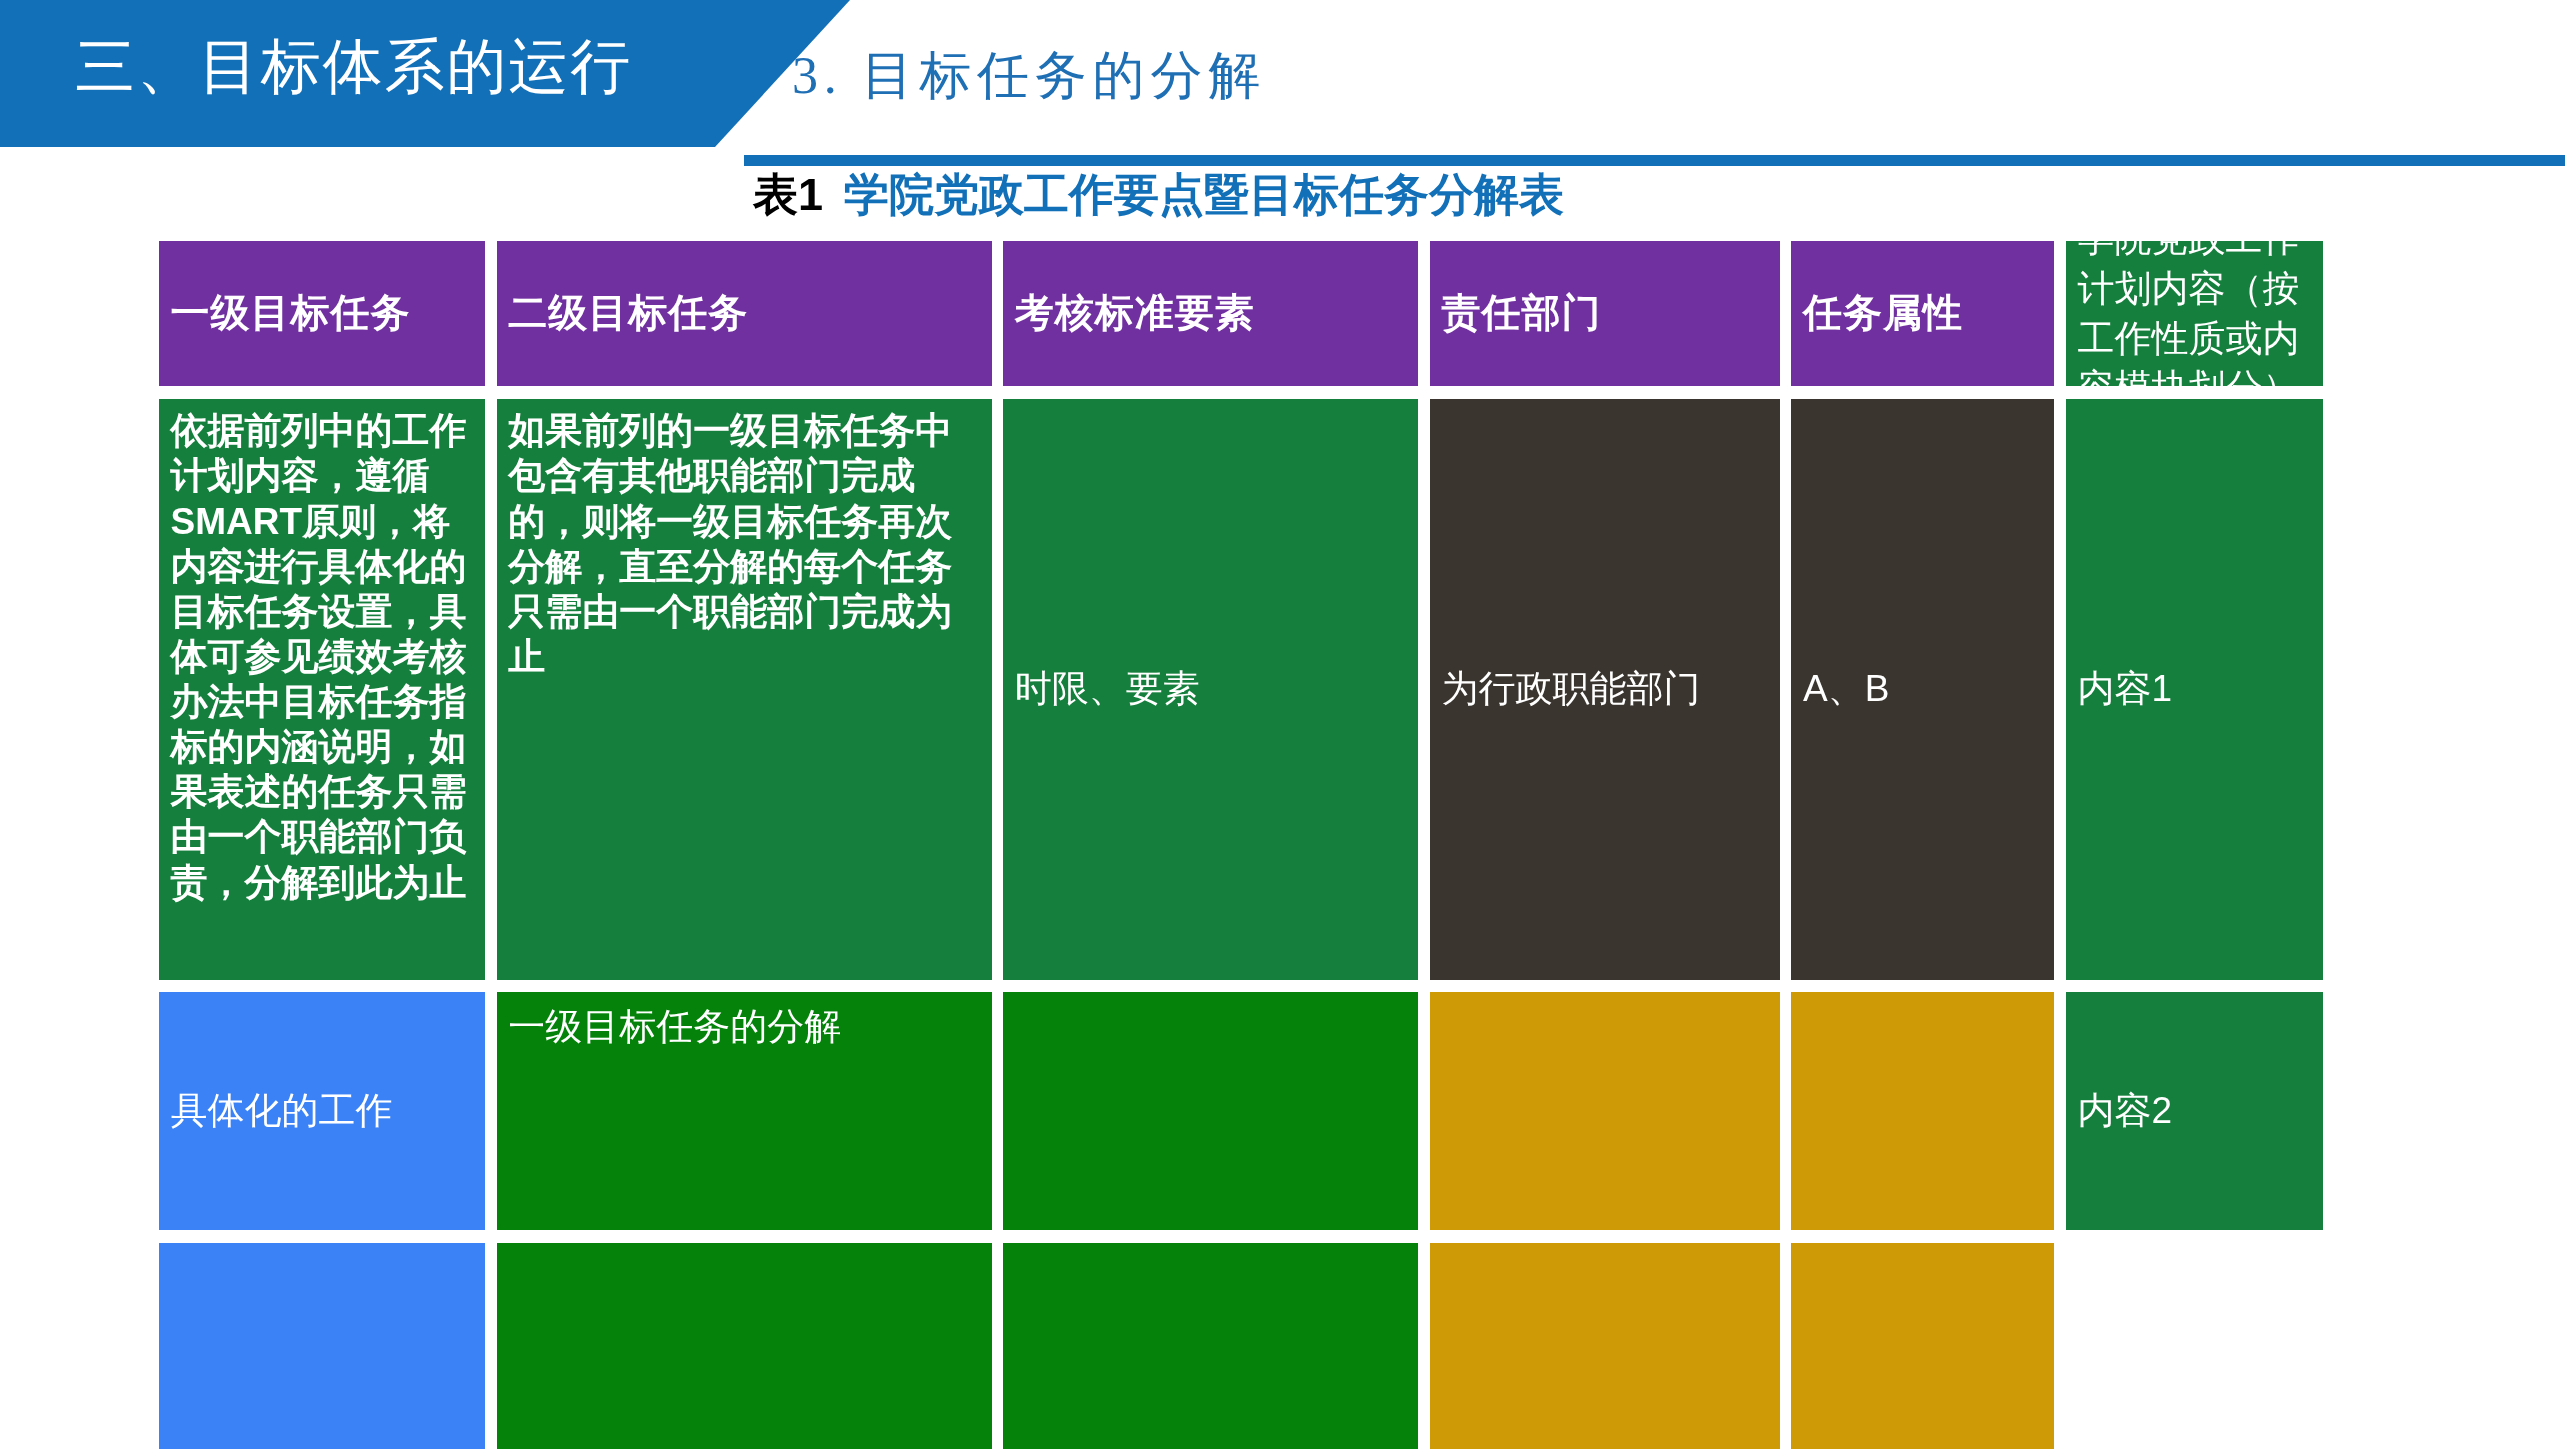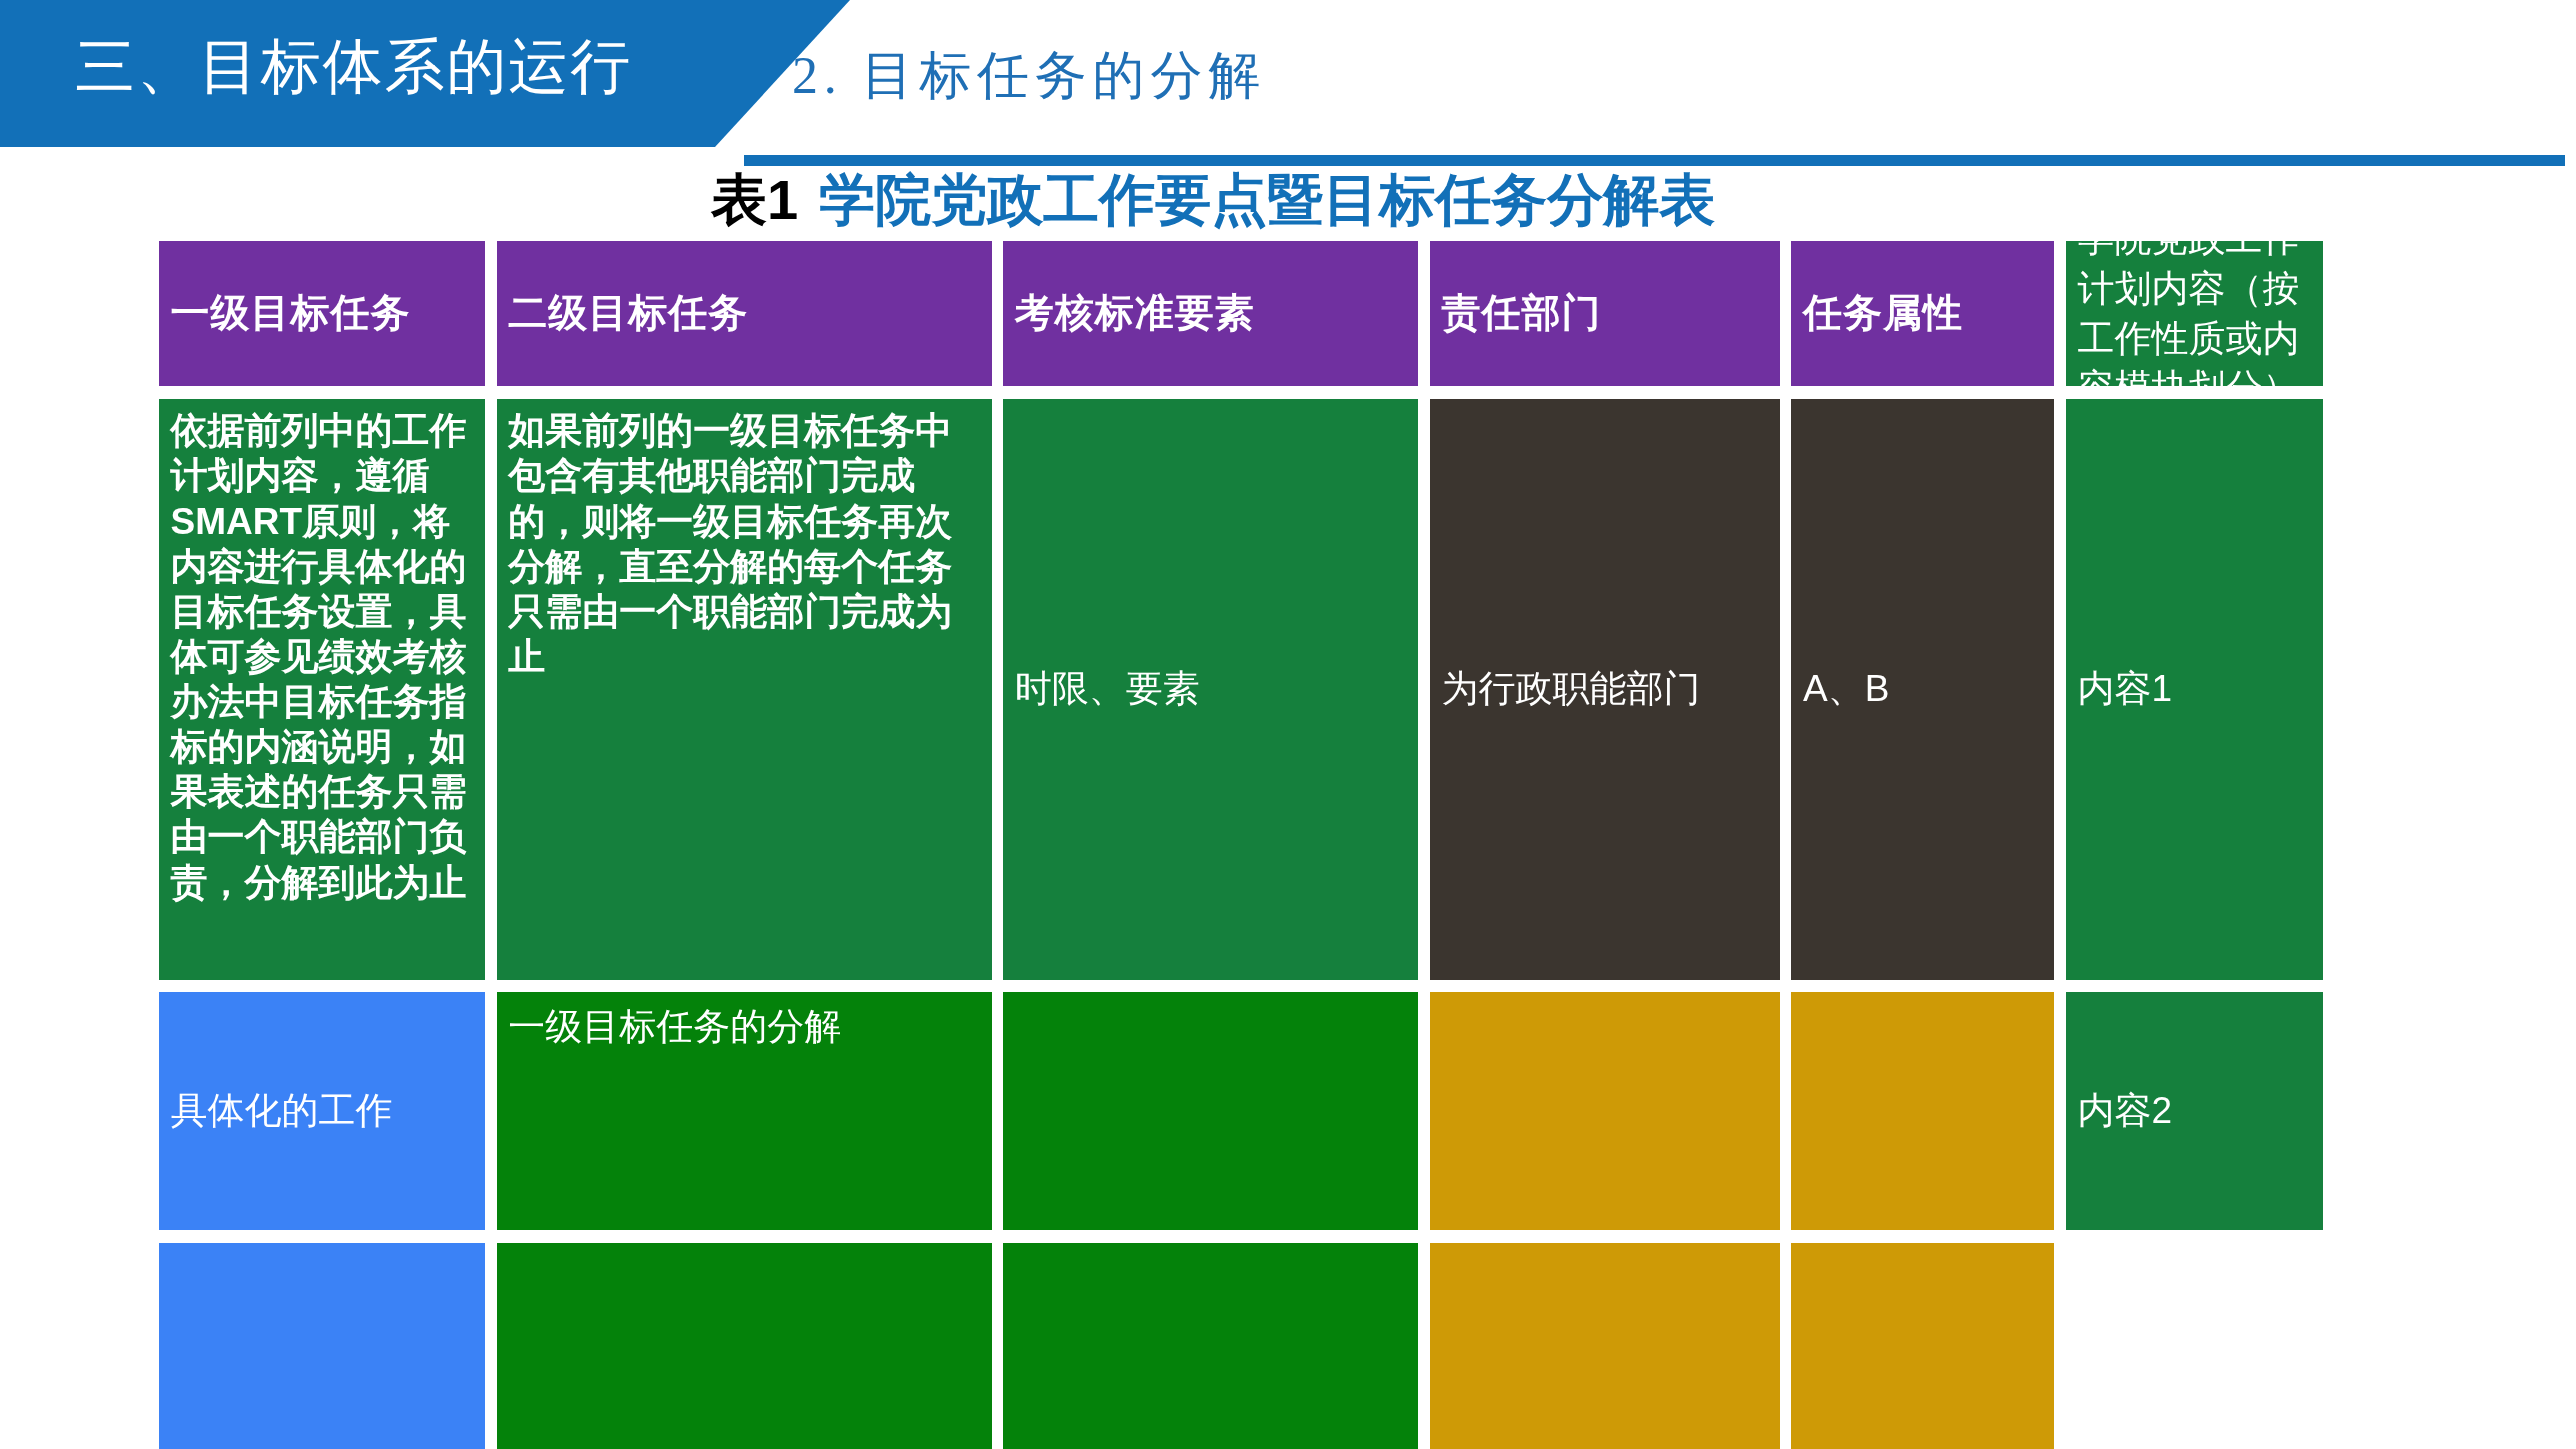--- a/index.html
+++ b/index.html
@@ -60,24 +60,24 @@
     left: 744px;
     top: 155px;
     width: 1821px;
     height: 10.6px;
     background: #1270B8;
   }
 
   
   #table-title {
     position: absolute;
-    left: 711px;
+    left: 753px;
     top: 172px;
     white-space: nowrap;
-    font-size: 56px;
+    font-size: 45px;
     font-weight: bold;
     line-height: 1;
   }
   #table-title .t-num {
     color: #000000;
     font-weight: bold;
   }
   #table-title .t-name {
     color: #1270B8;
     font-weight: bold;
@@ -136,21 +136,21 @@
   .body-reg.top { align-items: flex-start; }
 </style>
 </head>
 <body>
 
 <div id="banner-wrap">
   <div id="banner-shape"></div>
   <div id="banner-title">三、目标体系的运行</div>
 </div>
 
-<div id="section-subtitle">2. 目标任务的分解</div>
+<div id="section-subtitle">3. 目标任务的分解</div>
 
 <div id="header-rule"></div>
 
 <div id="table-title">
   <span class="t-num">表1</span><span class="t-name">学院党政工作要点暨目标任务分解表</span>
 </div>
 
 <div id="tbl">
 
   <div class="cell hdr mid">一级目标任务</div>

